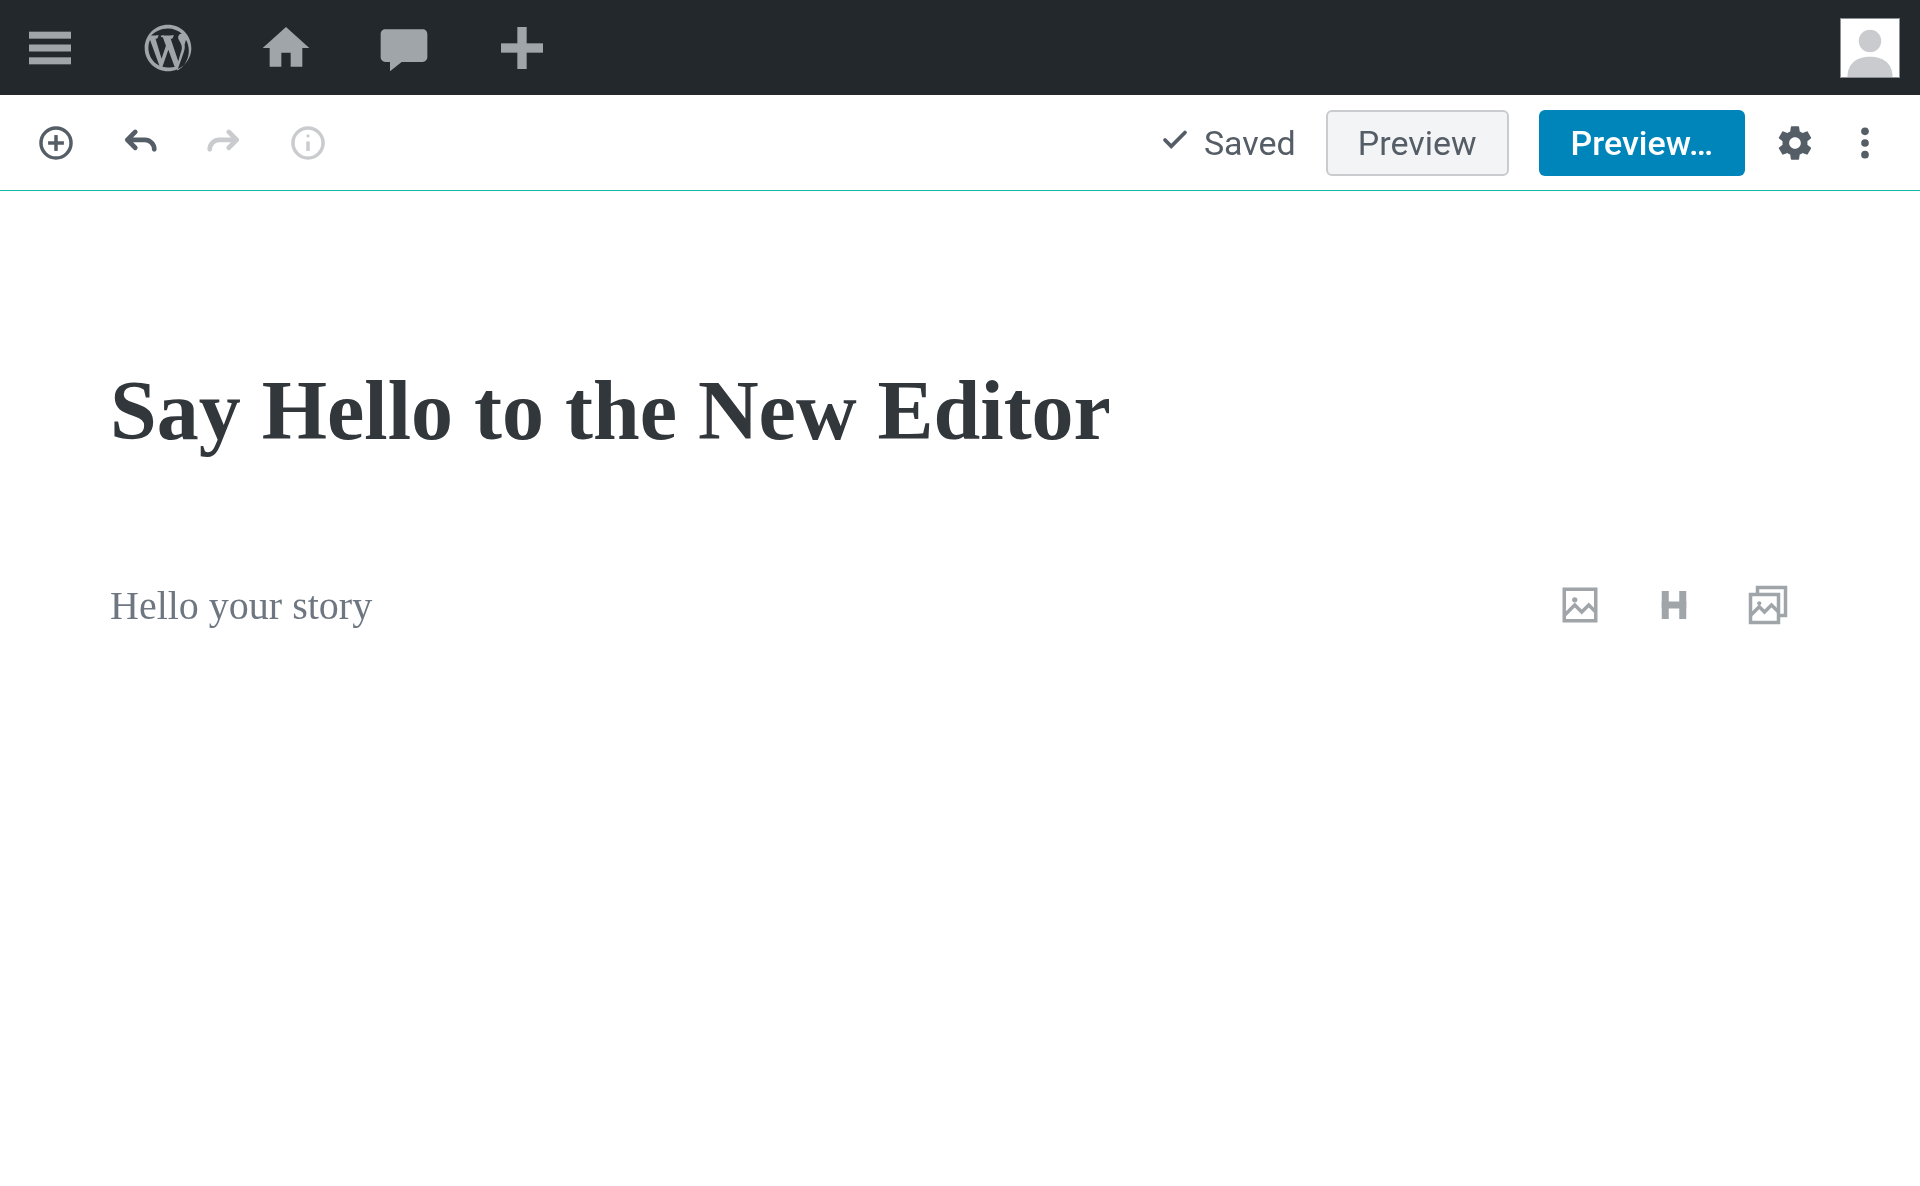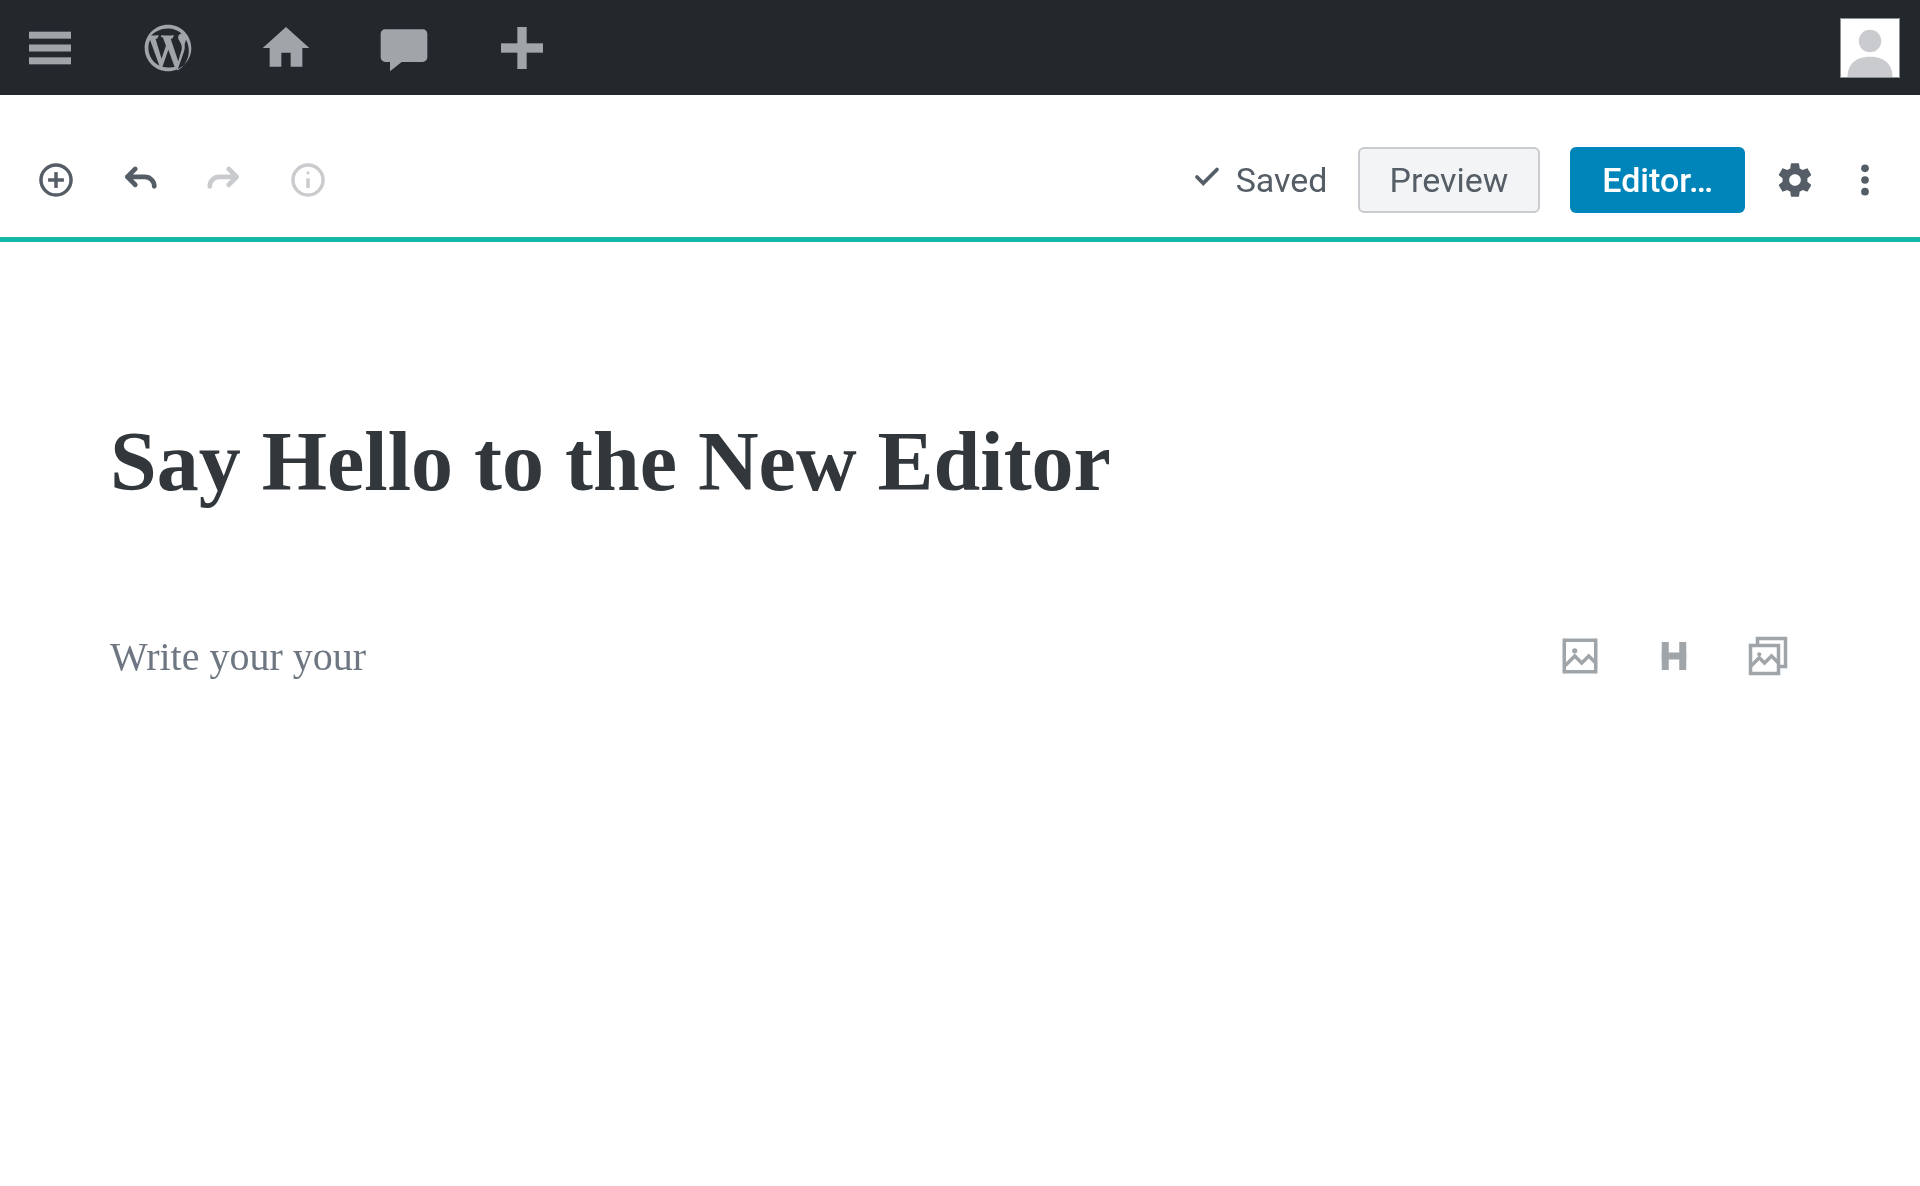--- a/index.html
+++ b/index.html
@@ -45,27 +45,26 @@
     background: #fff;
     border: 1px solid #8c8f94;
     display: flex;
     align-items: flex-end;
     justify-content: center;
   }
   .avatar svg { width: 54px; height: 54px; }
 
   
   .editor-toolbar {
-    height: 120px;
-    border-bottom: 5px solid #14b8a6;
+    height: 96px;
+    border-bottom: 1px solid #14b8a6;
     display: flex;
     align-items: center;
     padding: 0 35px;
     justify-content: space-between;
-    margin-top: 27px;
   }
   .toolbar-left {
     display: flex;
     align-items: center;
     gap: 42px;
   }
   .toolbar-left .tb-btn {
     width: 42px;
     height: 42px;
     display: flex;
@@ -238,42 +237,42 @@
         <svg viewBox="0 0 24 24" fill="none" stroke="#555d66" stroke-width="3" stroke-linecap="round">
             <polyline points="4 12 9 17 20 6"></polyline>
           </svg>
       </span>
       <span>Saved</span>
     </div>
     <div class="btn btn-preview">
       <span>Preview</span>
     </div>
     <div class="btn btn-publish">
-      <span>Editor…</span>
+      <span>Preview…</span>
     </div>
     <div class="tb-icon-btn">
       <svg viewBox="0 0 24 24" fill="currentColor">
           <path d="M19.4 13c.04-.33.07-.66.07-1s-.03-.67-.07-1l2.11-1.65c.19-.15.24-.42.12-.64l-2-3.46c-.12-.22-.39-.3-.61-.22l-2.49 1c-.52-.4-1.08-.73-1.69-.98l-.38-2.65C14.42 2.18 14.22 2 13.98 2h-4c-.24 0-.44.18-.47.4l-.38 2.65c-.61.25-1.17.58-1.69.98l-2.49-1c-.22-.08-.49 0-.61.22l-2 3.46c-.12.22-.07.49.12.64L4.57 11c-.04.33-.07.66-.07 1s.03.67.07 1l-2.11 1.65c-.19.15-.24.42-.12.64l2 3.46c.12.22.39.3.61.22l2.49-1c.52.4 1.08.73 1.69.98l.38 2.65c.03.22.23.4.47.4h4c.24 0 .44-.18.47-.4l.38-2.65c.61-.25 1.17-.58 1.69-.98l2.49 1c.22.08.49 0 .61-.22l2-3.46c.12-.22.07-.49-.12-.64L19.4 13zM12 15.5c-1.93 0-3.5-1.57-3.5-3.5s1.57-3.5 3.5-3.5 3.5 1.57 3.5 3.5-1.57 3.5-3.5 3.5z"></path>
         </svg>
     </div>
     <div class="tb-icon-btn">
       <svg viewBox="0 0 24 24" fill="currentColor">
           <circle cx="12" cy="5" r="2.3"></circle>
           <circle cx="12" cy="12" r="2.3"></circle>
           <circle cx="12" cy="19" r="2.3"></circle>
         </svg>
     </div>
   </div>
 </div>
 
 <div class="editor-content">
   <div class="post-title" contenteditable="true" style="">Say Hello to the New Editor</div>
 
   <div class="story-row">
-    <div class="story-placeholder">Write your your</div>
+    <div class="story-placeholder">Hello your story</div>
     <div class="block-inserters">
       <div class="block-inserter">
         <svg viewBox="0 0 24 24" fill="none" stroke="currentColor" stroke-width="2">
             <rect x="3" y="3" width="18" height="18"></rect>
             <circle cx="9" cy="9" r="1.5" fill="currentColor" stroke="none"></circle>
             <path d="M3 18 L9 12 L13 16 L17 12 L21 16"></path>
           </svg>
       </div>
       <div class="block-inserter">
         <svg viewBox="0 0 24 24" fill="currentColor">

